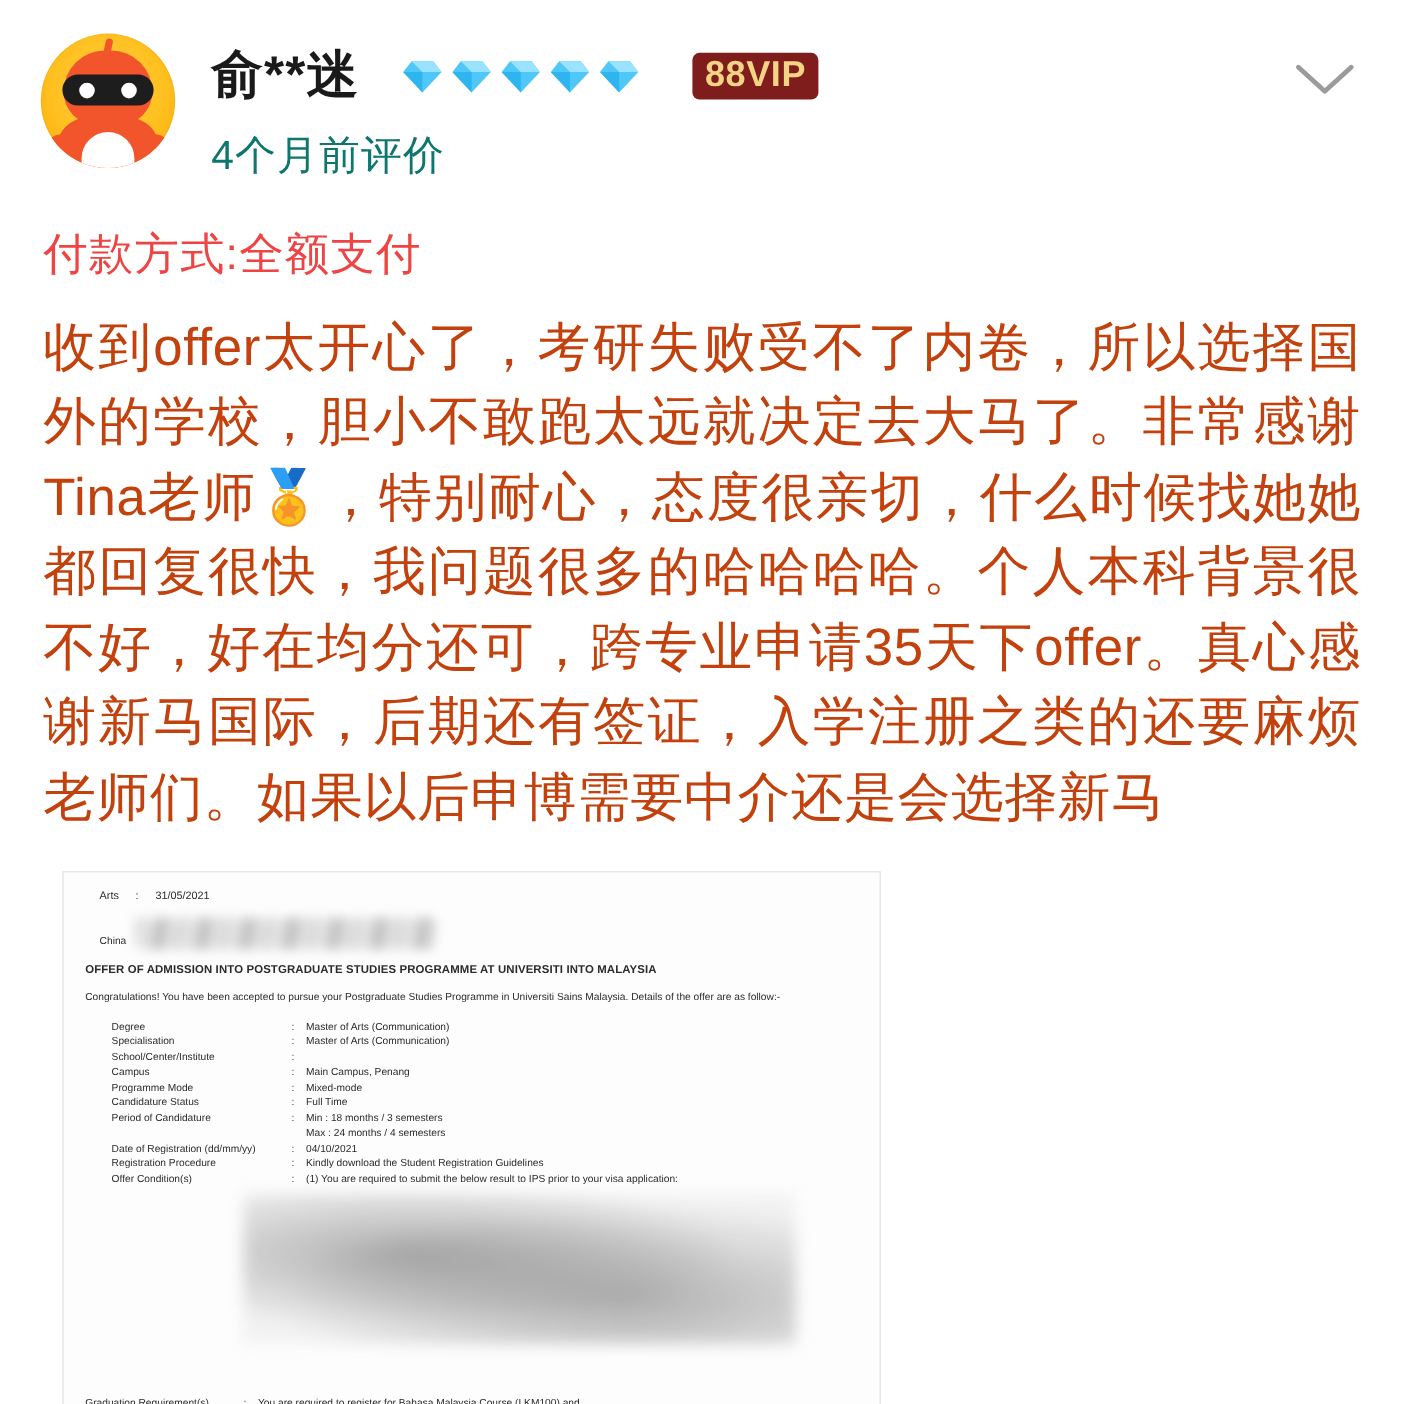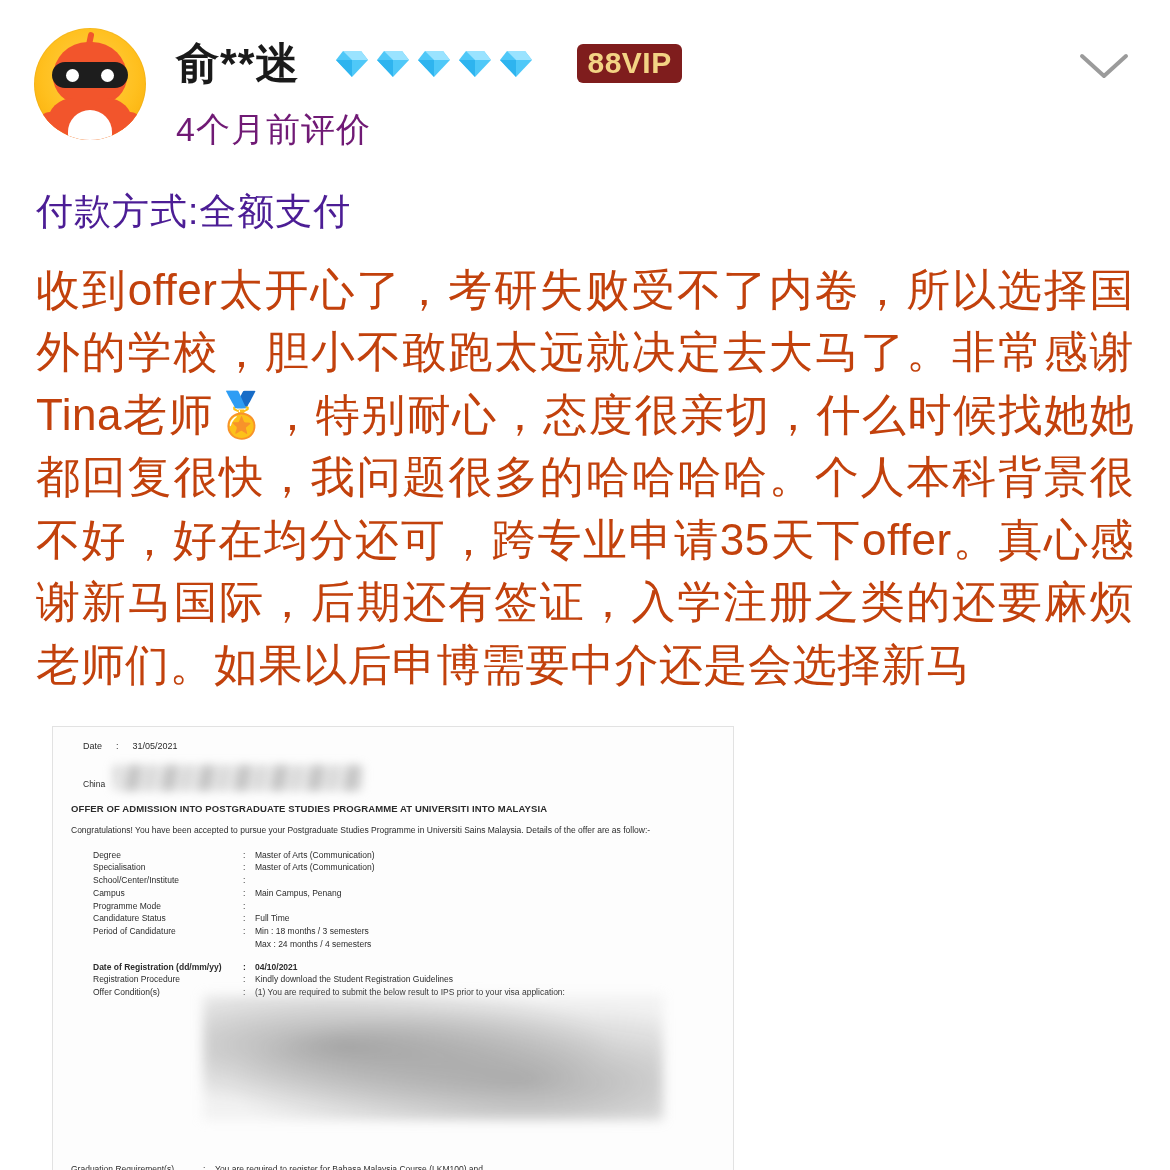--- a/index.html
+++ b/index.html
@@ -143,37 +143,37 @@
     font-weight: 700;
     letter-spacing: 0.5px;
     padding: 3px 10px 5px;
     border-radius: 6px;
     font-family: "Liberation Sans", sans-serif;
     line-height: 1.05;
   }
   .review-time {
     margin-top: 22px;
     font-size: 34px;
-    color: #701a75;
+    color: #0f766e;
     letter-spacing: 1px;
   }
   .chevron-wrap {
     position: absolute;
     right: 38px;
     top: 46px;
     width: 56px;
     height: 40px;
     cursor: pointer;
   }
 
   
   .payment-line {
     margin: 34px 0 0 36px;
     font-size: 37px;
-    color: #4c1d95;
+    color: #ef4444;
     letter-spacing: 1px;
   }
 
   
   .review-body {
     margin: 22px 36px 0 36px;
     font-size: 44px;
     line-height: 1.42;
     color: #c2410c;
     font-weight: 500;
@@ -328,21 +328,21 @@
 </div>
 
 <div class="payment-line">付款方式:全额支付</div>
 
 <div class="review-body">收到offer太开心了，考研失败受不了内卷，所以选择国外的学校，胆小不敢跑太远就决定去大马了。非常感谢Tina老师🏅，特别耐心，态度很亲切，什么时候找她她都回复很快，我问题很多的哈哈哈哈。个人本科背景很不好，好在均分还可，跨专业申请35天下offer。真心感谢新马国际，后期还有签证，入学注册之类的还要麻烦老师们。如果以后申博需要中介还是会选择新马</div>
 
 <div class="attachment">
   <div class="doc">
 
     <div class="doc-date">
-      <span>Date</span>
+      <span>Arts</span>
       <span>:</span>
       <span>31/05/2021</span>
     </div>
 
     <div class="blur-band" style="left:60px;top:38px;width:250px;height:26px;"></div>
 
     <div style="margin-left:12px;margin-top:28px;font-size:8.5px;">China</div>
 
     <div class="doc-title">OFFER OF ADMISSION INTO POSTGRADUATE STUDIES PROGRAMME AT UNIVERSITI INTO MALAYSIA</div>
 
@@ -364,38 +364,39 @@
         <span class="doc-colon">:</span>
       </div>
       <div class="doc-row">
         <span class="doc-label">Campus</span>
         <span class="doc-colon">:</span>
         <span class="doc-val">Main Campus, Penang</span>
       </div>
       <div class="doc-row">
         <span class="doc-label">Programme Mode</span>
         <span class="doc-colon">:</span>
+        <span class="doc-val">Mixed-mode</span>
       </div>
       <div class="doc-row">
         <span class="doc-label">Candidature Status</span>
         <span class="doc-colon">:</span>
         <span class="doc-val">Full Time</span>
       </div>
       <div class="doc-row">
         <span class="doc-label">Period of Candidature</span>
         <span class="doc-colon">:</span>
         <span class="doc-val">Min : 18 months / 3 semesters</span>
       </div>
       <div class="doc-row">
         <span class="doc-label"></span>
         <span class="doc-colon"></span>
         <span class="doc-val">Max : 24 months / 4 semesters</span>
       </div>
 
-      <div class="doc-row" style="margin-top:10px;font-weight:bold;">
+      <div class="doc-row" style="margin-top:0;">
         <span class="doc-label">Date of Registration (dd/mm/yy)</span>
         <span class="doc-colon">:</span>
         <span class="doc-val">04/10/2021</span>
       </div>
       <div class="doc-row">
         <span class="doc-label">Registration Procedure</span>
         <span class="doc-colon">:</span>
         <span class="doc-val">Kindly download the Student Registration Guidelines</span>
       </div>
       <div class="doc-row">

